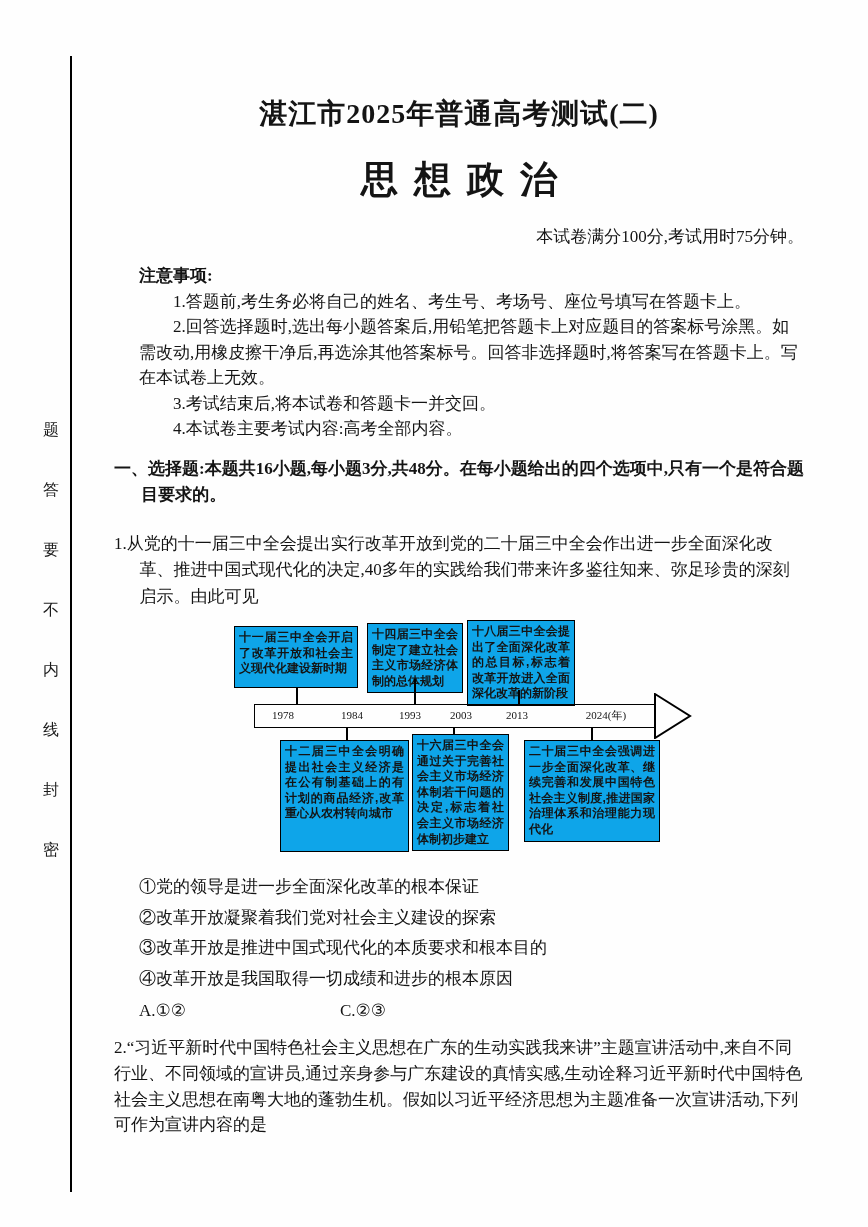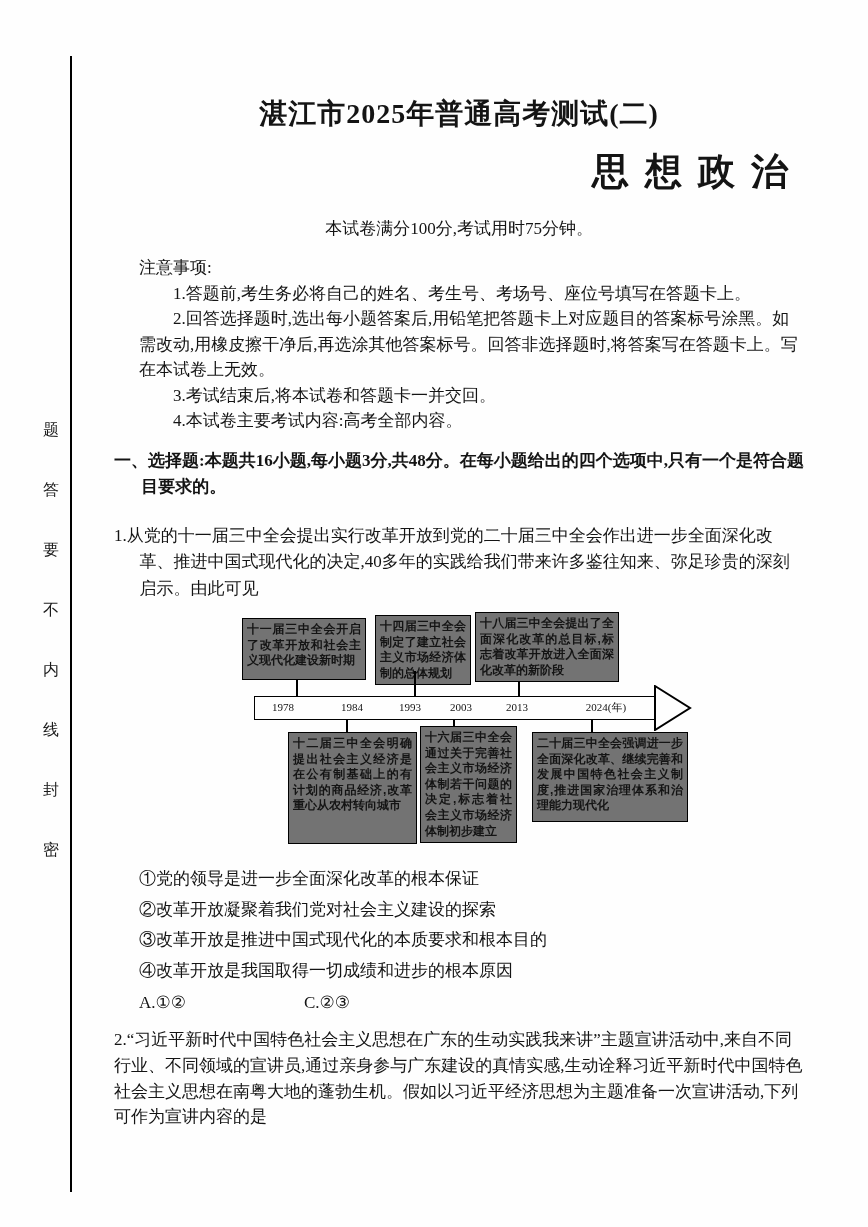--- a/index.html
+++ b/index.html
@@ -11,53 +11,52 @@
   
   .seal-rule{position:absolute;left:70px;top:56px;width:2px;height:1136px;background:#000;}
   .seal-text{
     position:absolute;left:40px;top:420px;width:22px;
     display:flex;flex-direction:column;gap:39px;align-items:center;
     font-size:16px;color:#1a1a1a;
   }
   
   .content{position:absolute;left:114px;top:96px;width:690px;font-size:17px;line-height:1.56;}
   .title{margin:0;font-size:28px;line-height:1.3;font-weight:700;text-align:center;letter-spacing:1px;}
-  .subject{margin:16px 0 0;font-size:37px;line-height:1.3;font-weight:700;text-align:right;letter-spacing:16px;text-indent:16px;}
-  .exam-info{margin:20px 0 0;text-align:center;}
+  .subject{margin:24px 0 0;font-size:37px;line-height:1.3;font-weight:700;text-align:center;letter-spacing:16px;text-indent:16px;}
+  .exam-info{margin:20px 0 0;text-align:right;}
   .notice{margin:12px 0 0 25px;line-height:1.5;}
-  .notice-heading{margin:0;font-weight:400;}
+  .notice-heading{margin:0;font-weight:700;}
   .notice-item{margin:0;text-indent:2em;}
   .section-heading{margin:14px 0 0;font-weight:700;padding-left:1.6em;text-indent:-1.6em;}
   .q-stem{margin:22px 0 0;padding-left:1.5em;text-indent:-1.5em;}
   .q-stem-flush{margin:10px 0 0;line-height:1.52;}
   
   .diagram{
     position:relative;width:480px;height:248px;margin:8px 0 6px 120px;
     font-family:"Liberation Sans","DejaVu Sans",sans-serif;
   }
   .tbox{
     position:absolute;box-sizing:border-box;border:1.5px solid #000;
     padding:3px 4px;font-size:12px;font-weight:700;line-height:1.3;text-align:justify;
-    background:#737373;
-    margin-left:8px;
+    background:#0ea5e9;
   }
   .band{
     position:absolute;left:20px;top:86px;width:403px;height:24px;box-sizing:border-box;
     border-top:1.5px solid #000;border-bottom:1.5px solid #000;border-left:1.5px solid #000;
   }
   .year{
     position:absolute;top:50%;transform:translate(-50%,-50%);
     font-size:11px;font-family:"Liberation Serif","DejaVu Serif",serif;white-space:nowrap;
   }
   .conn{position:absolute;width:1.5px;background:#000;}
   .arrow{position:absolute;left:420px;top:75px;}
   
   .statements{margin:6px 0 0 25px;line-height:1.8;}
   .statement{margin:0;}
-  .choices{display:flex;margin:4px 0 0 25px;}
+  .choices{display:flex;margin:4px 0 0 25px;gap:36px;}
   .choice{width:165px;}
   
   .footer{position:absolute;left:72px;right:0;top:1110px;text-align:center;font-size:15px;font-weight:700;}
 </style>
 </head>
 <body>
 
 <div class="page">
 
   <div class="seal-rule"></div>
@@ -87,21 +86,21 @@
     </div>
 
     <p class="section-heading">一、选择题:本题共16小题,每小题3分,共48分。在每小题给出的四个选项中,只有一个是符合题目要求的。</p>
 
     <p class="q-stem">1.从党的十一届三中全会提出实行改革开放到党的二十届三中全会作出进一步全面深化改革、推进中国式现代化的决定,40多年的实践给我们带来许多鉴往知来、弥足珍贵的深刻启示。由此可见</p>
 
     <div class="diagram">
 
       <div class="tbox" style="left:0;top:8px;width:124px;min-height:62px;">十一届三中全会开启了改革开放和社会主义现代化建设新时期</div>
       <div class="tbox" style="left:133px;top:5px;width:96px;min-height:56px;">十四届三中全会制定了建立社会主义市场经济体制的总体规划</div>
-      <div class="tbox" style="left:233px;top:2px;width:144px;min-height:70px;">十八届三中全会提出了全面深化改革的总目标,标志着改革开放进入全面深化改革的新阶段</div>
+      <div class="tbox" style="left:233px;top:2px;width:108px;min-height:70px;">十八届三中全会提出了全面深化改革的总目标,标志着改革开放进入全面深化改革的新阶段</div>
 
       <div class="conn" style="left:62px;top:70px;height:17px;"></div>
       <div class="conn" style="left:180px;top:61px;height:26px;"></div>
       <div class="conn" style="left:284px;top:72px;height:15px;"></div>
 
       <div class="band">
         <span class="year" style="left:28px;">1978</span>
         <span class="year" style="left:97px;">1984</span>
         <span class="year" style="left:155px;">1993</span>
         <span class="year" style="left:206px;">2003</span>
@@ -112,21 +111,21 @@
       <svg class="arrow" width="38" height="46" viewBox="0 0 38 46">
         <polygon points="1,1 36,23 1,45" fill="#fefefe" stroke="#000" stroke-width="2"></polygon>
       </svg>
 
       <div class="conn" style="left:112px;top:109px;height:14px;"></div>
       <div class="conn" style="left:219px;top:109px;height:14px;"></div>
       <div class="conn" style="left:357px;top:109px;height:14px;"></div>
 
       <div class="tbox" style="left:46px;top:122px;width:129px;min-height:112px;">十二届三中全会明确提出社会主义经济是在公有制基础上的有计划的商品经济,改革重心从农村转向城市</div>
       <div class="tbox" style="left:178px;top:116px;width:97px;min-height:112px;">十六届三中全会通过关于完善社会主义市场经济体制若干问题的决定,标志着社会主义市场经济体制初步建立</div>
-      <div class="tbox" style="left:290px;top:122px;width:156px;min-height:90px;">二十届三中全会强调进一步全面深化改革、继续完善和发展中国特色社会主义制度,推进国家治理体系和治理能力现代化</div>
+      <div class="tbox" style="left:290px;top:122px;width:136px;min-height:90px;">二十届三中全会强调进一步全面深化改革、继续完善和发展中国特色社会主义制度,推进国家治理体系和治理能力现代化</div>
     </div>
 
     <div class="statements">
       <p class="statement">①党的领导是进一步全面深化改革的根本保证</p>
       <p class="statement">②改革开放凝聚着我们党对社会主义建设的探索</p>
       <p class="statement">③改革开放是推进中国式现代化的本质要求和根本目的</p>
       <p class="statement">④改革开放是我国取得一切成绩和进步的根本原因</p>
     </div>
 
     <div class="choices">

